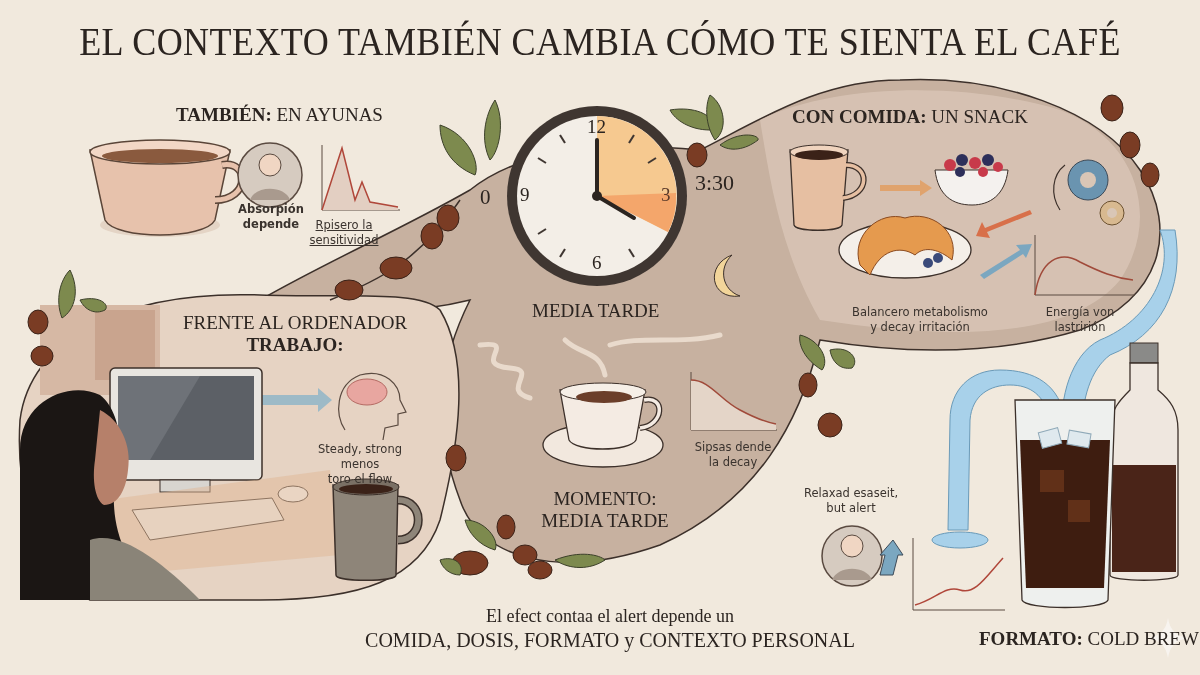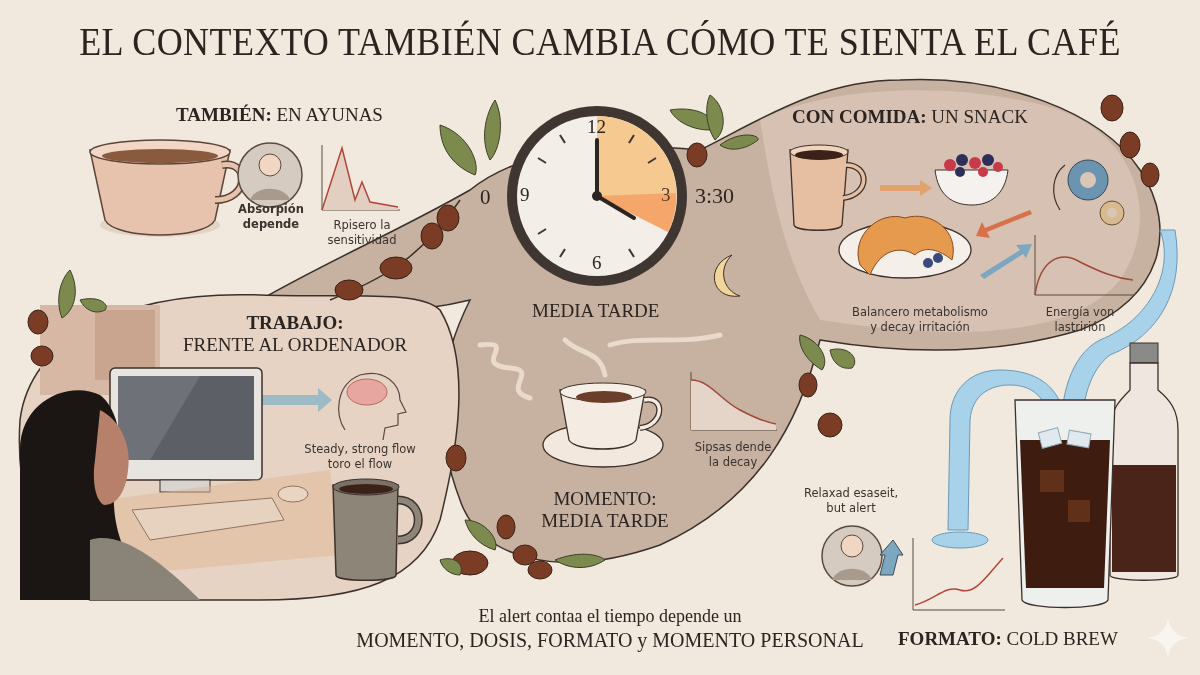--- a/index.html
+++ b/index.html
@@ -230,39 +230,39 @@
 
 <h1 class="abs title" style="margin:0;">EL CONTEXTO TAMBIÉN CAMBIA CÓMO TE SIENTA EL CAFÉ</h1>
 
 <div class="abs head" style="left:176px; top:104px;">
   <b>TAMBIÉN:</b><span> EN AYUNAS</span>
 </div>
 <div class="abs small" style="left:232px; top:202px; width:78px;font-weight:bold;">
   <div>Absorpión</div>
   <div>depende</div>
 </div>
-<div class="abs small" style="left:318px; top:218px; width:88px;">
+<div class="abs small" style="left:300px; top:218px; width:88px;text-decoration:underline;">
   <div>Rpisero la</div>
   <div>sensitividad</div>
 </div>
 
 <div class="abs" style="left:480px; top:185px; font-size:21px;">0</div>
-<div class="abs" style="left:695px; top:183px; font-size:22px;">3:30</div>
+<div class="abs" style="left:695px; top:170px; font-size:22px;">3:30</div>
 <div class="abs" style="left:587px; top:116px; font-size:19px;">12</div>
 <div class="abs" style="left:661px; top:184px; font-size:19px; color:#5a3a2a;">3</div>
 <div class="abs" style="left:592px; top:252px; font-size:19px;">6</div>
 <div class="abs" style="left:520px; top:184px; font-size:19px;">9</div>
 <div class="abs head" style="left:532px; top:300px;">MEDIA TARDE</div>
 
 <div class="abs head center" style="left:160px; top:312px; width:270px; line-height:22px;">
+  <div>FRENTE AL ORDENADOR</div>
   <div style="font-weight:bold;">TRABAJO:</div>
-  <div>FRENTE AL ORDENADOR</div>
 </div>
 <div class="abs small" style="left:300px; top:442px; width:120px;">
-  <div>Steady, strong flow</div>
+  <div>Steady, strong menos</div>
   <div>toro el flow</div>
 </div>
 
 <div class="abs head center" style="left:515px; top:488px; width:180px; line-height:22px;">
   <div style="font-weight:normal;">MOMENTO:</div>
   <div>MEDIA TARDE</div>
 </div>
 <div class="abs small" style="left:683px; top:440px; width:100px;">
   <div>Sipsas dende</div>
   <div>la decay</div>
@@ -277,20 +277,20 @@
 </div>
 <div class="abs small" style="left:1035px; top:305px; width:90px;">
   <div>Energía von</div>
   <div>lastririón</div>
 </div>
 
 <div class="abs small" style="left:796px; top:486px; width:110px;">
   <div>Relaxad esaseit,</div>
   <div>but alert</div>
 </div>
-<div class="abs head" style="left:898px; top:628px;">
+<div class="abs head" style="left:979px; top:628px;">
   <b>FORMATO:</b><span> COLD BREW</span>
 </div>
 
 <div class="abs bottom-text">
-  <div>El alert contaa el tiempo depende un</div>
-  <div class="l2">MOMENTO, DOSIS, FORMATO y MOMENTO PERSONAL</div>
+  <div>El efect contaa el alert depende un</div>
+  <div class="l2">COMIDA, DOSIS, FORMATO y CONTEXTO PERSONAL</div>
 </div>
 
 </body></html>

